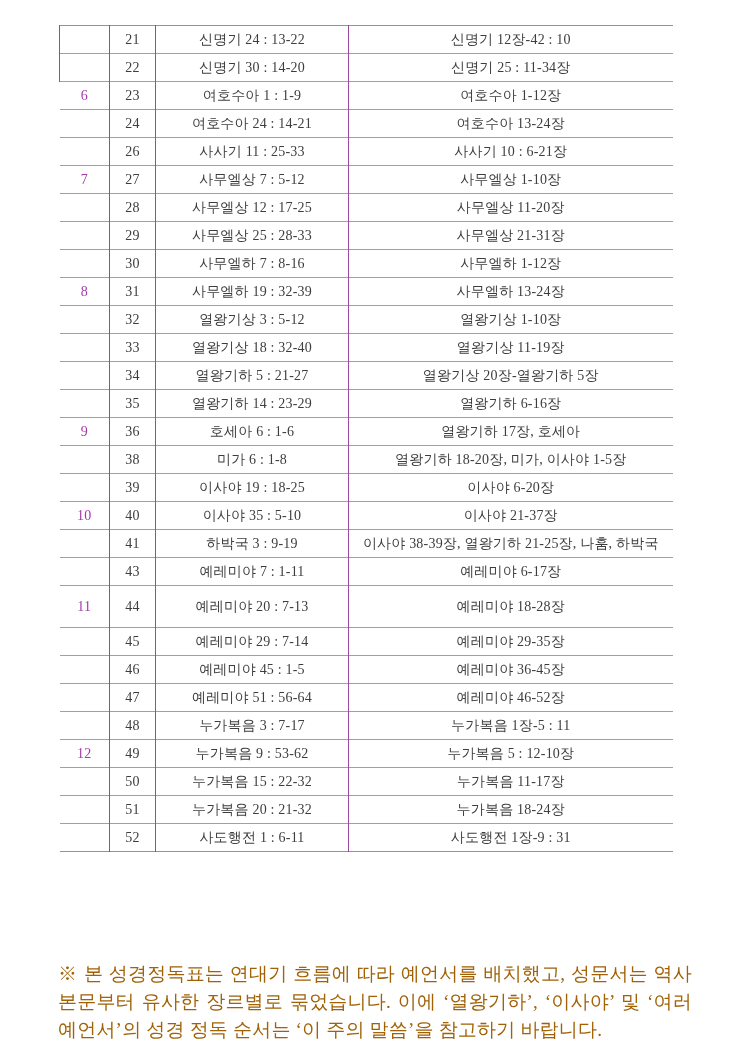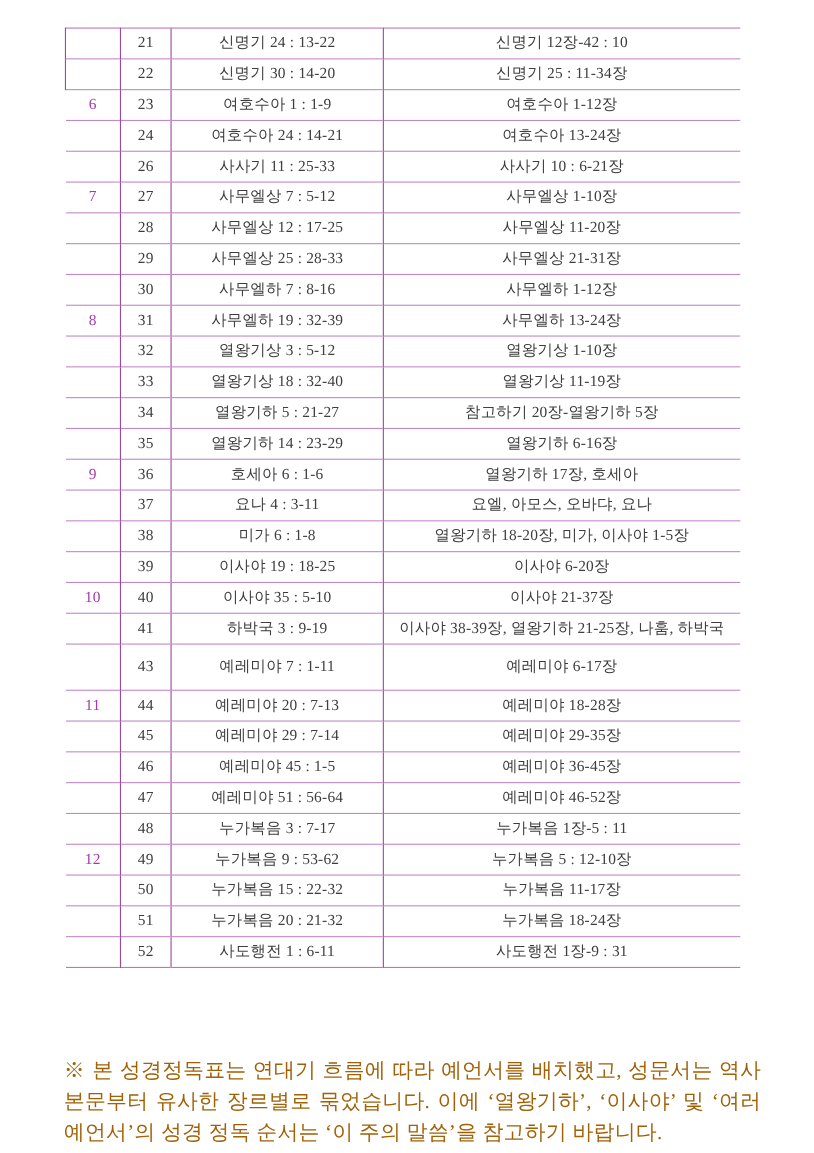--- a/index.html
+++ b/index.html
@@ -143,42 +143,36 @@
         <tr class="plan-row">
       <td class="month-cell"></td>
       <td class="week-cell">33</td>
       <td class="passage-cell">열왕기상 18 : 32-40</td>
       <td class="reading-cell">열왕기상 11-19장</td>
     </tr>
         <tr class="plan-row">
       <td class="month-cell"></td>
       <td class="week-cell">34</td>
       <td class="passage-cell">열왕기하 5 : 21-27</td>
-      <td class="reading-cell">참고하기 20장-열왕기하 5장</td>
+      <td class="reading-cell">열왕기상 20장-열왕기하 5장</td>
     </tr>
         <tr class="plan-row">
       <td class="month-cell"></td>
       <td class="week-cell">35</td>
       <td class="passage-cell">열왕기하 14 : 23-29</td>
       <td class="reading-cell">열왕기하 6-16장</td>
     </tr>
         <tr class="plan-row">
       <td class="month-cell">9</td>
       <td class="week-cell">36</td>
       <td class="passage-cell">호세아 6 : 1-6</td>
       <td class="reading-cell">열왕기하 17장, 호세아</td>
     </tr>
         <tr class="plan-row">
       <td class="month-cell"></td>
-      <td class="week-cell">37</td>
-      <td class="passage-cell">요나 4 : 3-11</td>
-      <td class="reading-cell">요엘, 아모스, 오바댜, 요나</td>
-    </tr>
-        <tr class="plan-row">
-      <td class="month-cell"></td>
       <td class="week-cell">38</td>
       <td class="passage-cell">미가 6 : 1-8</td>
       <td class="reading-cell">열왕기하 18-20장, 미가, 이사야 1-5장</td>
     </tr>
         <tr class="plan-row">
       <td class="month-cell"></td>
       <td class="week-cell">39</td>
       <td class="passage-cell">이사야 19 : 18-25</td>
       <td class="reading-cell">이사야 6-20장</td>
     </tr>

